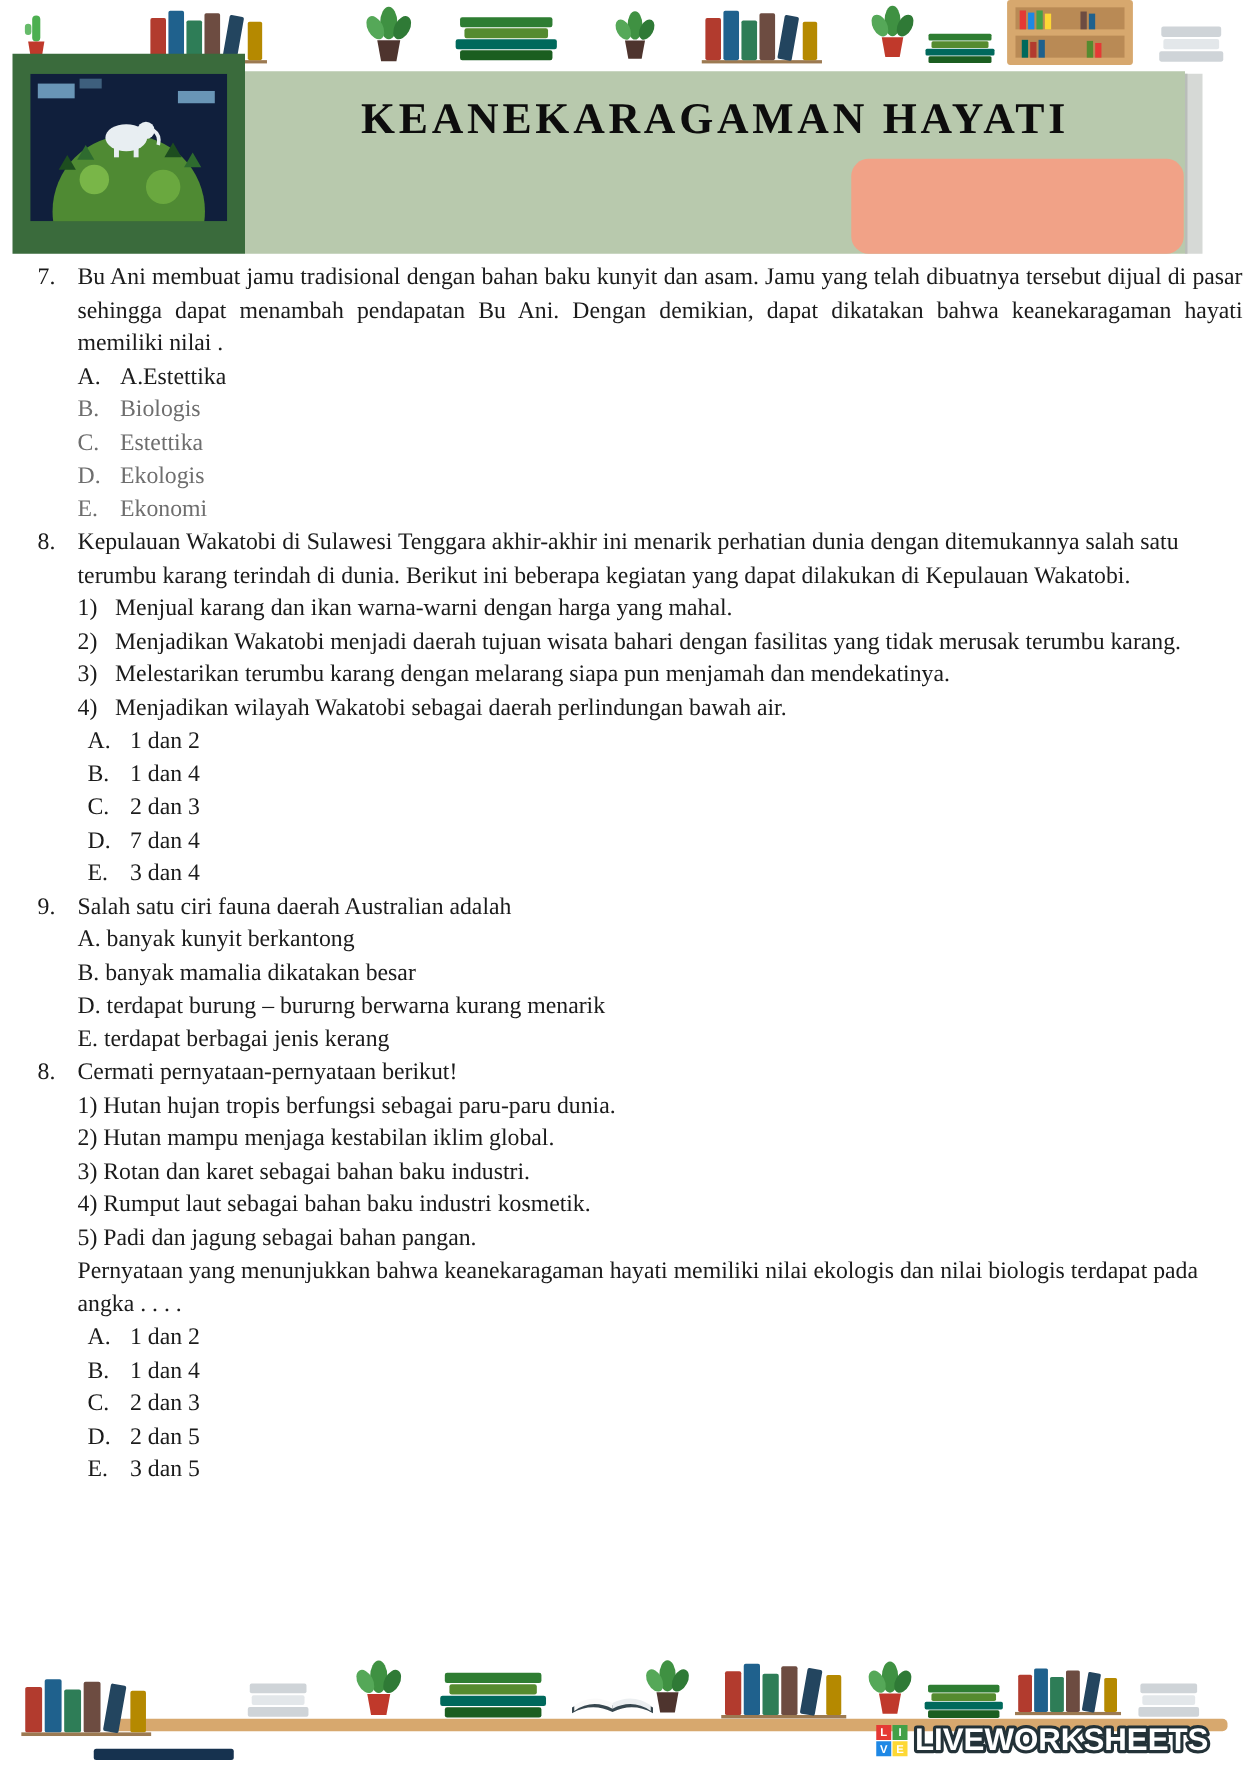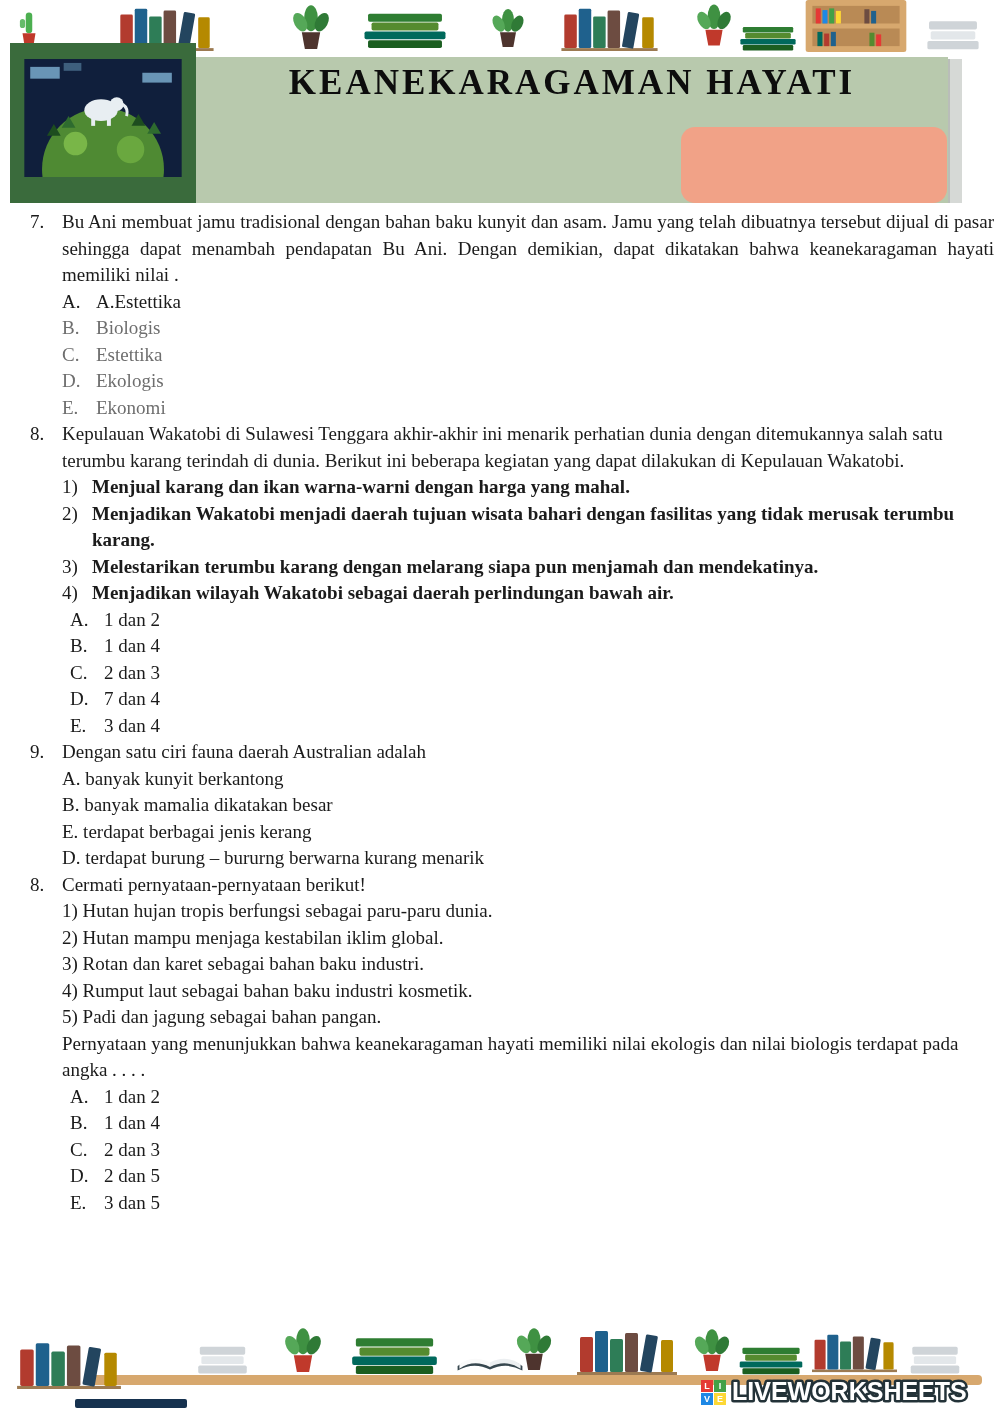--- a/index.html
+++ b/index.html
@@ -13,38 +13,38 @@
   
   .top-strip { position:absolute; top:0; left:0; width:1000px; height:55px; }
   .deco { position:absolute; }
 
   
   .header { position:absolute; top:55px; left:0; width:1000px; height:150px; }
   .band { position:absolute; left:196px; top:2px; width:752px; height:146px; background:#b8c9ad; }
   .green-square { position:absolute; left:10px; top:-12px; width:186px; height:160px; background:#3a6b3c; }
   .earth-svg { position:absolute; left:14px; top:16px; width:158px; height:118px; }
   .title {
-    position:absolute; left:196px; top:8px; width:752px; text-align:center;
+    position:absolute; left:196px; top:20px; width:752px; text-align:center;
     font-size:35px; font-weight:bold; letter-spacing:3px; color:#0d0d0d;
   }
   .salmon-box { position:absolute; left:681px; top:72px; width:266px; height:76px; background:#f1a287; border-radius:14px; }
   .gray-edge { position:absolute; left:948px; top:4px; width:14px; height:144px; background:#d6d9d6; border-left:2px solid #b9bdb9; }
 
   
   .content {
     position:absolute; top:209px; left:0; width:1000px;
     padding:0 6px 0 30px; font-size:19px; line-height:26.5px;
   }
   .q { display:flex; }
   .qnum { flex:0 0 32px; }
   .qbody { flex:1; min-width:0; }
   .stem-justify { text-align:justify; }
   .item { display:flex; }
   .ilab { flex:0 0 30px; }
-  .itext { flex:1;font-weight:bold; }
+  .itext { flex:1; }
   .opt { display:flex; }
   .opt-ind { padding-left:8px; }
   .olab { flex:0 0 34px; }
   .muted { color:#6e6e6e; }
 
   
   .bottom-strip { position:absolute; left:0; bottom:0; width:1000px; height:113px; }
   .plank { position:absolute; left:85px; right:18px; bottom:28px; height:10px; background:#d7a86e; border-radius:4px; }
   .dark-bar { position:absolute; left:75px; bottom:5px; width:112px; height:9px; background:#16324f; border-radius:2px; }
 
@@ -256,25 +256,25 @@
         <div class="opt opt-ind">
           <span class="olab">E.</span>
           <span>3 dan 4</span>
         </div>
       </div>
     </section>
 
     <section class="q">
       <div class="qnum">9.</div>
       <div class="qbody">
-        <p>Dengan satu ciri fauna daerah Australian adalah</p>
+        <p>Salah satu ciri fauna daerah Australian adalah</p>
         <div class="optline">A. banyak kunyit berkantong</div>
         <div class="optline">B. banyak mamalia dikatakan besar</div>
+        <div class="optline">D. terdapat burung – bururng berwarna kurang menarik</div>
         <div class="optline">E. terdapat berbagai jenis kerang</div>
-        <div class="optline">D. terdapat burung – bururng berwarna kurang menarik</div>
       </div>
     </section>
 
     <section class="q">
       <div class="qnum">8.</div>
       <div class="qbody">
         <p>Cermati pernyataan-pernyataan berikut!</p>
         <div>1) Hutan hujan tropis berfungsi sebagai paru-paru dunia.</div>
         <div>2) Hutan mampu menjaga kestabilan iklim global.</div>
         <div>3) Rotan dan karet sebagai bahan baku industri.</div>

